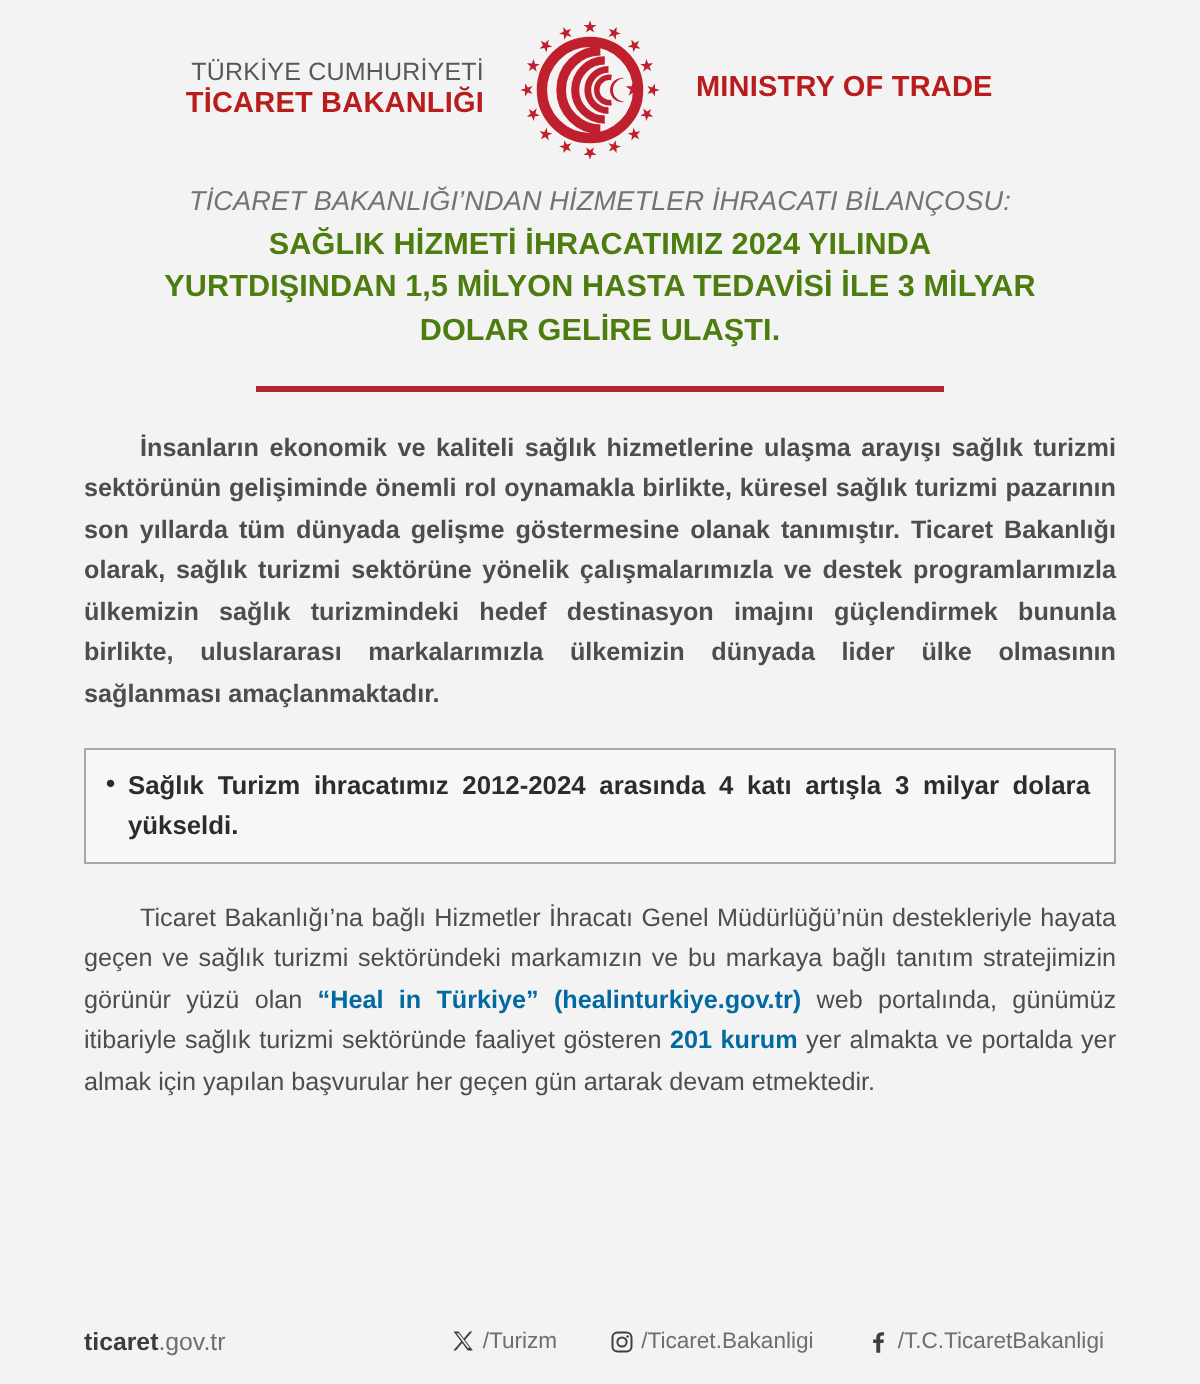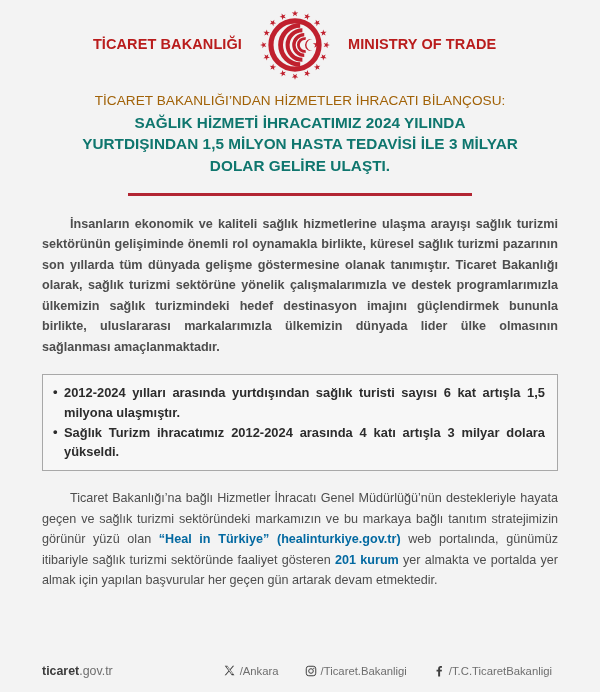--- a/index.html
+++ b/index.html
@@ -105,29 +105,30 @@
     background: #b5202c;
   }
 
   
   .title-wrap {
     margin: 14px 36px 0 36px;
     text-align: center;
   }
   .title-sub {
     font-size: 13.6px;
-    color: #a16207;
+    color: #737373;
     letter-spacing: 0.05px;
     line-height: 1.35;
     white-space: nowrap;
+    font-style: italic;
   }
   .title-main {
     font-size: 15.3px;
     font-weight: bold;
-    color: #0f766e;
+    color: #4d7c0f;
     line-height: 1.38;
     margin-top: 2px;
     letter-spacing: 0.05px;
   }
   .title-rule {
     width: 344px;
     height: 3px;
     background: #b22532;
     margin: 17px auto 0 auto;
   }
@@ -215,20 +216,21 @@
   .social .ico svg { display: block; }
 </style>
 </head>
 <body>
 
 <div class="page">
 
   <div class="header">
 
     <div class="brand-tr">
+      <div class="brand-line1">TÜRKİYE CUMHURİYETİ</div>
       <div class="brand-line2">TİCARET BAKANLIĞI</div>
     </div>
 
     <div class="emblem">
       <svg viewBox="0 0 100 100" xmlns="http://www.w3.org/2000/svg">
         <defs>
           <g id="starShape">
             <polygon points="0,-4.6 1.07,-1.42 4.37,-1.42 1.7,0.54 2.72,3.72 0,1.76 -2.72,3.72 -1.7,0.54 -4.37,-1.42 -1.07,-1.42" fill="#c0202e"></polygon>
           </g>
         </defs>
@@ -289,40 +291,39 @@
     </div>
     <div class="title-rule"></div>
   </div>
 
   <div class="content">
 
     <p class="para para-1">İnsanların ekonomik ve kaliteli sağlık hizmetlerine ulaşma arayışı sağlık turizmi sektörünün gelişiminde önemli rol oynamakla birlikte, küresel sağlık turizmi pazarının son yıllarda tüm dünyada gelişme göstermesine olanak tanımıştır. Ticaret Bakanlığı olarak, sağlık turizmi sektörüne yönelik çalışmalarımızla ve destek programlarımızla ülkemizin sağlık turizmindeki hedef destinasyon imajını güçlendirmek bununla birlikte, uluslararası markalarımızla ülkemizin dünyada lider ülke olmasının sağlanması amaçlanmaktadır.</p>
 
     <div class="callout">
       <ul>
-        <li>2012-2024 yılları arasında yurtdışından sağlık turisti sayısı 6 kat artışla 1,5 milyona ulaşmıştır.</li>
         <li>Sağlık Turizm ihracatımız 2012-2024 arasında 4 katı artışla 3 milyar dolara yükseldi.</li>
       </ul>
     </div>
 
     <p class="para para-2"><span>Ticaret Bakanlığı’na bağlı Hizmetler İhracatı Genel Müdürlüğü’nün destekleriyle hayata geçen ve sağlık turizmi sektöründeki markamızın ve bu markaya bağlı tanıtım stratejimizin görünür yüzü olan </span><strong>“Heal in Türkiye” (healinturkiye.gov.tr)</strong><span> web portalında, günümüz itibariyle sağlık turizmi sektöründe faaliyet gösteren </span><strong>201 kurum</strong><span> yer almakta ve portalda yer almak için yapılan başvurular her geçen gün artarak devam etmektedir.</span></p>
   </div>
 
   <div class="footer">
     <div class="site"><b>ticaret</b><span>.gov.tr</span></div>
 
     <div class="socials">
 
       <div class="social">
         <span class="ico">
           <svg width="12" height="12" viewBox="0 0 24 24" fill="currentColor">
             <path d="M1.5 1.5h5.2l5.1 6.9 5.9-6.9h2.6l-7.3 8.5 7.9 10.5h-5.2l-5.5-7.4-6.3 7.4H1.3l7.8-9.1L1.5 1.5zm3.1 1.7l11 14.6h2.1L6.7 3.2H4.6z"></path>
           </svg>
         </span>
-        <span>/Ankara</span>
+        <span>/Turizm</span>
       </div>
 
       <div class="social">
         <span class="ico">
           <svg width="12" height="12" viewBox="0 0 24 24" fill="none" stroke="currentColor" stroke-width="2">
             <rect x="2.5" y="2.5" width="19" height="19" rx="5"></rect>
             <circle cx="12" cy="12" r="4.6"></circle>
             <circle cx="17.6" cy="6.5" r="1.25" fill="currentColor" stroke="none"></circle>
           </svg>
         </span>

